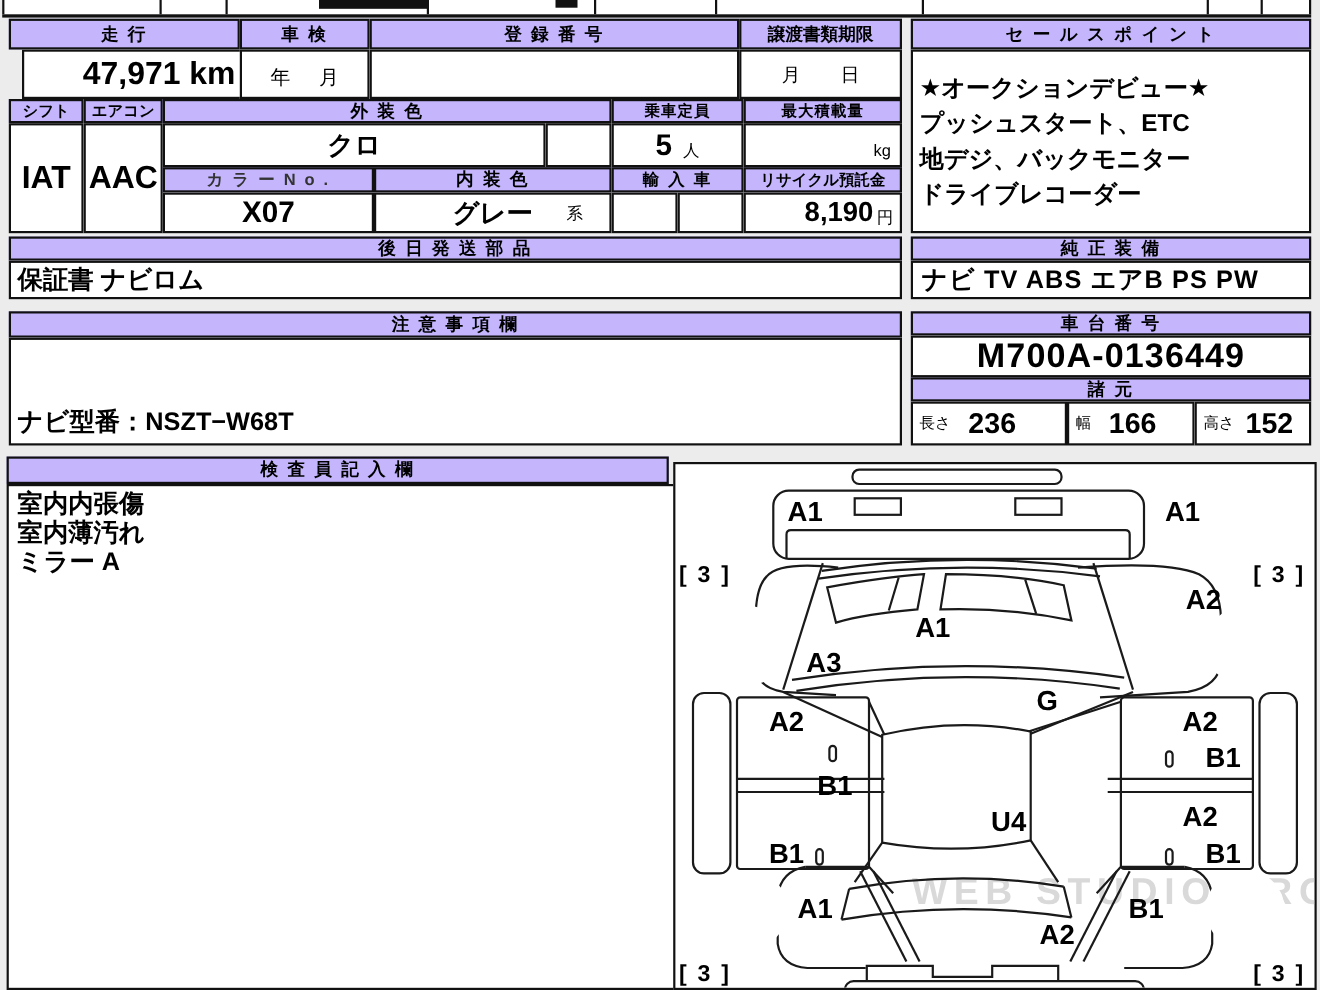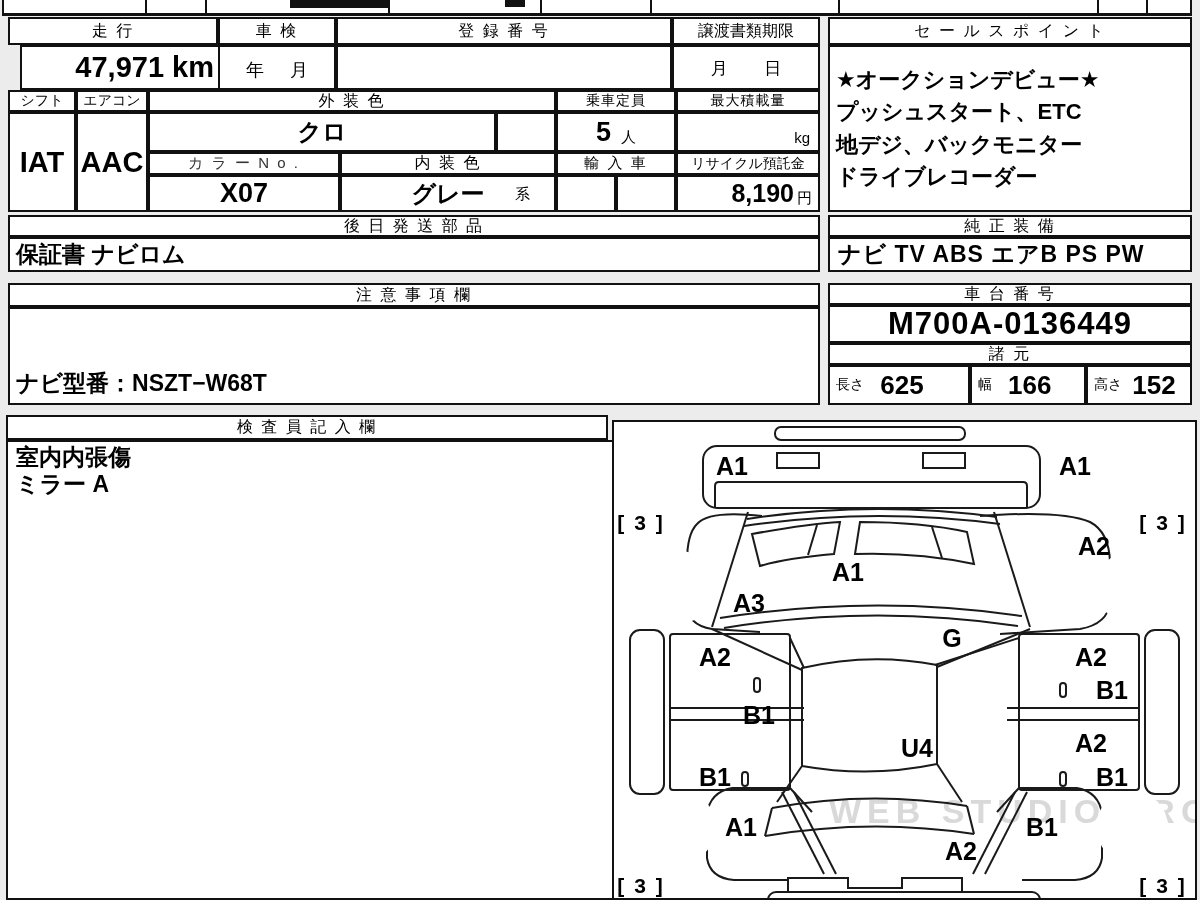--- a/index.html
+++ b/index.html
@@ -5,21 +5,21 @@
   html,body{margin:0;padding:0;}
   body{
     width:1200px;height:900px;position:relative;overflow:hidden;
     background:#ececec;color:#000;
     font-family:"Liberation Sans","DejaVu Sans",sans-serif;
   }
   .cell{
     position:absolute;box-sizing:border-box;border:2px solid #111;background:#fff;
     display:flex;align-items:center;justify-content:center;
   }
-  .hdr{background:#ffffff;font-size:16px;letter-spacing:2px;font-weight:normal;}
+  .hdr{background:#c4b5fd;font-size:16px;letter-spacing:2px;font-weight:bold;}
   .val{font-weight:bold;}
   .vline{position:absolute;width:2px;background:#111;}
   .smudge{position:absolute;background:#111;}
   .zone-label{
     position:absolute;transform:translate(-50%,-50%);
     font-weight:bold;font-size:25px;letter-spacing:0;white-space:nowrap;
   }
   .corner{
     position:absolute;transform:translate(-50%,-50%);
     font-weight:bold;font-size:21px;white-space:nowrap;letter-spacing:2px;
@@ -122,35 +122,36 @@
 <div class="cell hdr" style="left:8px;top:283px;width:812px;height:24px;">注 意 事 項 欄</div>
 <div class="cell" style="left:8px;top:307px;width:812px;height:98px;align-items:flex-end;justify-content:flex-start;">
   <div class="val" style="padding:4px 6px;font-size:23px;">ナビ型番：NSZT−W68T</div>
 </div>
 
 <div class="cell hdr" style="left:828px;top:283px;width:364px;height:22px;">車 台 番 号</div>
 <div class="cell val" style="left:828px;top:305px;width:364px;height:38px;font-size:31px;letter-spacing:1px;">M700A-0136449</div>
 <div class="cell hdr" style="left:828px;top:343px;width:364px;height:22px;">諸 元</div>
 <div class="cell" style="left:828px;top:365px;width:142px;height:40px;justify-content:flex-start;padding-left:6px;">
   <span style="font-size:14px;">長さ</span>
-  <span class="val" style="font-size:26px;margin-left:16px;">625</span>
+  <span class="val" style="font-size:26px;margin-left:16px;">236</span>
 </div>
 <div class="cell" style="left:970px;top:365px;width:116px;height:40px;justify-content:flex-start;padding-left:6px;">
   <span style="font-size:14px;">幅</span>
   <span class="val" style="font-size:26px;margin-left:16px;">166</span>
 </div>
 <div class="cell" style="left:1086px;top:365px;width:106px;height:40px;justify-content:flex-start;padding-left:6px;">
   <span style="font-size:14px;">高さ</span>
   <span class="val" style="font-size:26px;margin-left:10px;">152</span>
 </div>
 
 <div class="cell hdr" style="left:6px;top:415px;width:602px;height:25px;">検 査 員 記 入 欄</div>
 <div class="cell" style="left:6px;top:440px;width:678px;height:460px;align-items:flex-start;justify-content:flex-start;">
   <div style="padding:2px 8px;font-weight:bold;font-size:23px;line-height:26.5px;">
     <div>室内内張傷</div>
+    <div>室内薄汚れ</div>
     <div>ミラー A</div>
   </div>
 </div>
 
 <div style="position:absolute;left:612px;top:420px;width:585px;height:480px;background:#fff;border:2px solid #111;box-sizing:border-box;overflow:hidden;">
 
   <div class="watermark">WEB STUDIO PRO</div>
 
   <svg width="581" height="476" viewBox="0 0 581 476">
 

